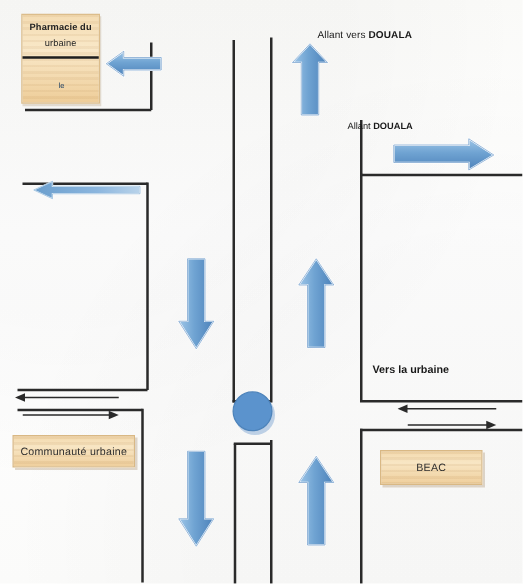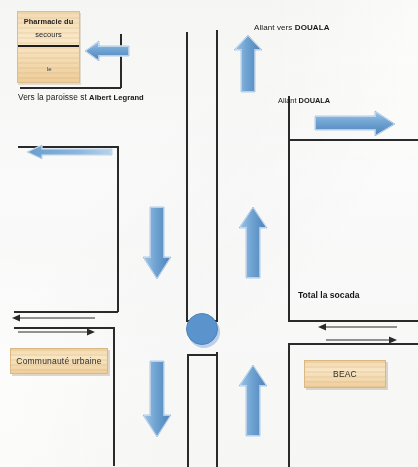--- a/index.html
+++ b/index.html
@@ -134,21 +134,21 @@
 
   <div class="ink-v" style="left:288px;top:96px;height:44px;"></div>
   <div class="ink-h" style="left:288px;top:139px;width:130px;"></div>
   <div class="ink-v" style="left:288px;top:139px;height:182px;"></div>
   <div class="ink-h" style="left:288px;top:320px;width:130px;"></div>
   <div class="ink-h" style="left:288px;top:343px;width:130px;"></div>
   <div class="ink-v" style="left:288px;top:343px;height:124px;"></div>
 
   <div id="pharmacie-box">
     <div class="pharm-line" id="pharm-line-1">Pharmacie du</div>
-    <div class="pharm-line" id="pharm-line-2">secours</div>
+    <div class="pharm-line" id="pharm-line-2">urbaine</div>
     <div id="pharmacie-divider"></div>
     <svg id="pharm-triangle" width="40" height="34" viewBox="0 0 40 34" style="left:11px;top:35px;position:absolute;">
       <defs>
         <linearGradient id="triGrad" x1="0" y1="0" x2="1" y2="1">
           <stop offset="0%" stop-color="#8fbce3"></stop>
           <stop offset="100%" stop-color="#4f86c0"></stop>
         </linearGradient>
       </defs>
       <polygon points="20,1 39,33 1,33" fill="url(#triGrad)" stroke="#4a7fb5" stroke-width="0.7"></polygon>
     </svg>
@@ -266,33 +266,30 @@
       <polygon points="0,5 8,1.6 8,8.4" fill="#2a2a2a"></polygon>
     </svg>
   </div>
   <div class="thin-arrow" style="left:326px;top:335px;">
     <svg width="72" height="10" viewBox="0 0 72 10">
       <line x1="0" y1="5" x2="65" y2="5" stroke="#2a2a2a" stroke-width="1.1"></line>
       <polygon points="71,5 63,1.6 63,8.4" fill="#2a2a2a"></polygon>
     </svg>
   </div>
 
-  <div class="map-label" id="label-paroisse">
-    <span>Vers la paroisse st </span><span class="b">Albert Legrand</span>
-  </div>
 
   <div class="map-label" id="label-douala">
     <span class="lt">Allant vers </span><span>DOUALA</span>
   </div>
 
   <div class="map-label" id="label-total">
     <span class="lt">Allant </span><span>DOUALA</span>
   </div>
 
-  <div class="map-label" id="label-socada">Total la socada</div>
+  <div class="map-label" id="label-socada">Vers la urbaine</div>
 
   <div class="wood-box" style="left:10px;top:348px;width:96px;height:24px;">
     <span>Communauté urbaine</span>
   </div>
 
   <div class="wood-box" style="left:304px;top:360px;width:80px;height:26px;text-align:right;">
     <span>BEAC</span>
   </div>
 
 </div>

